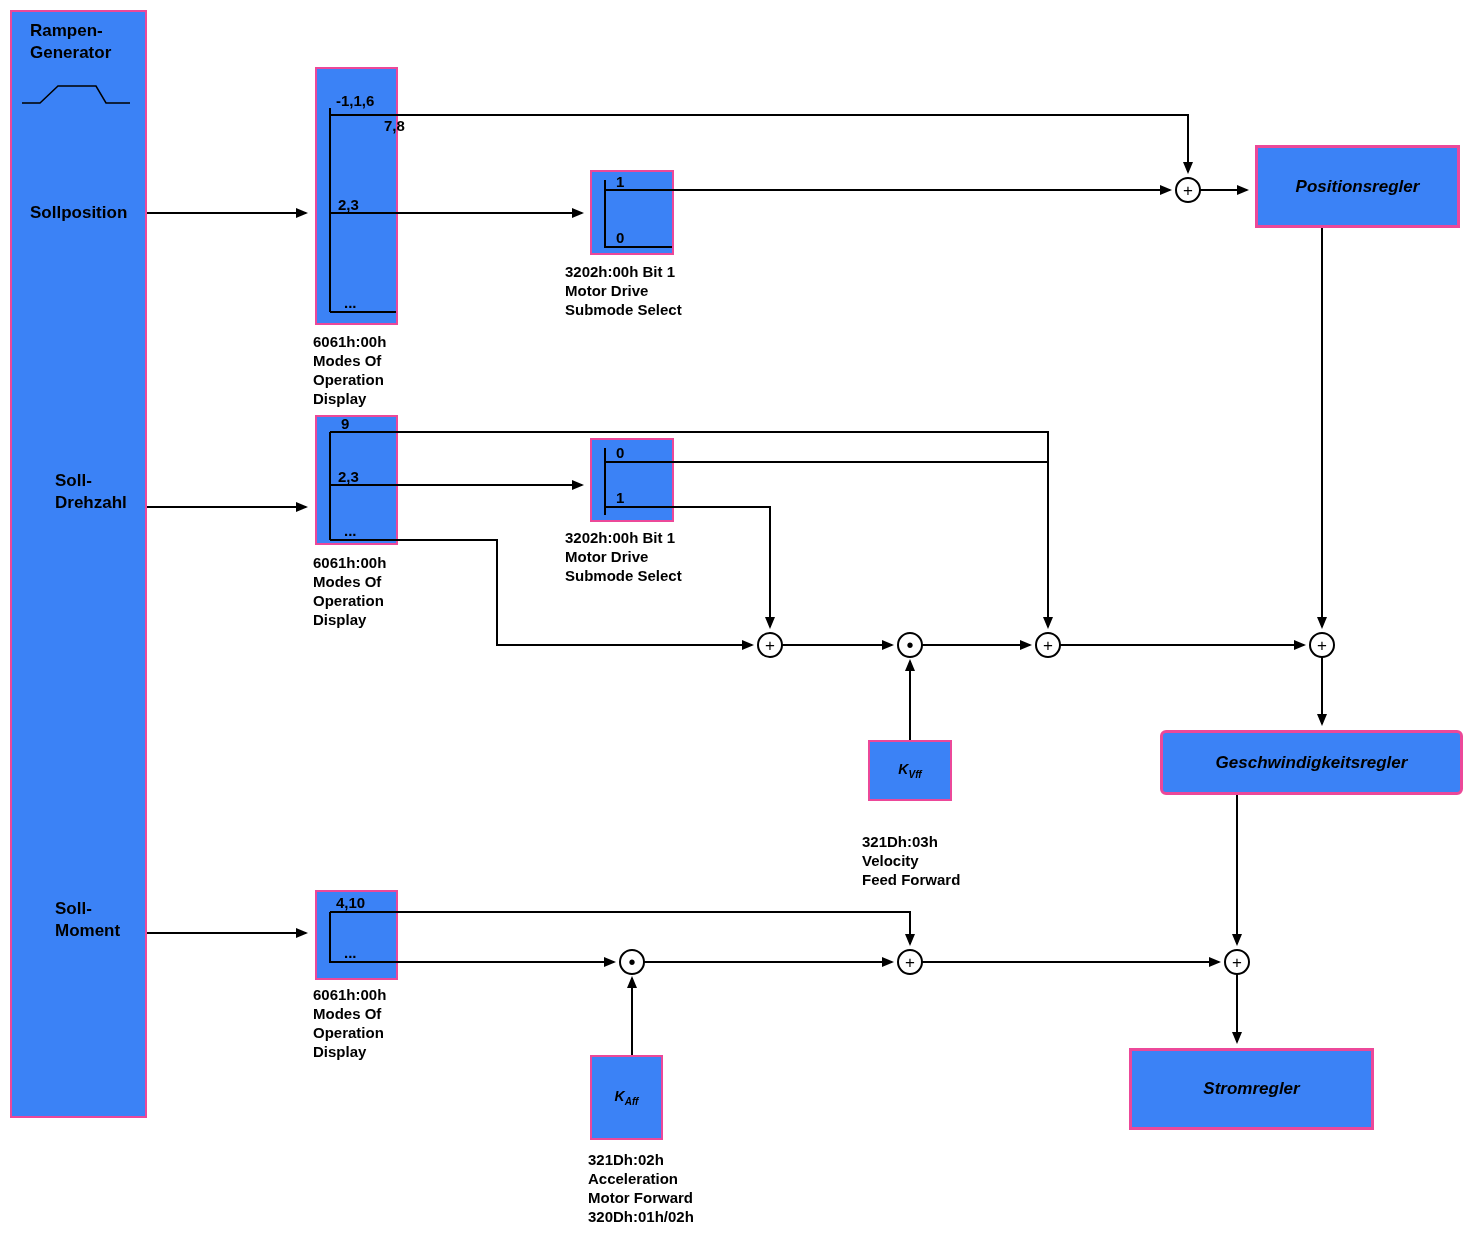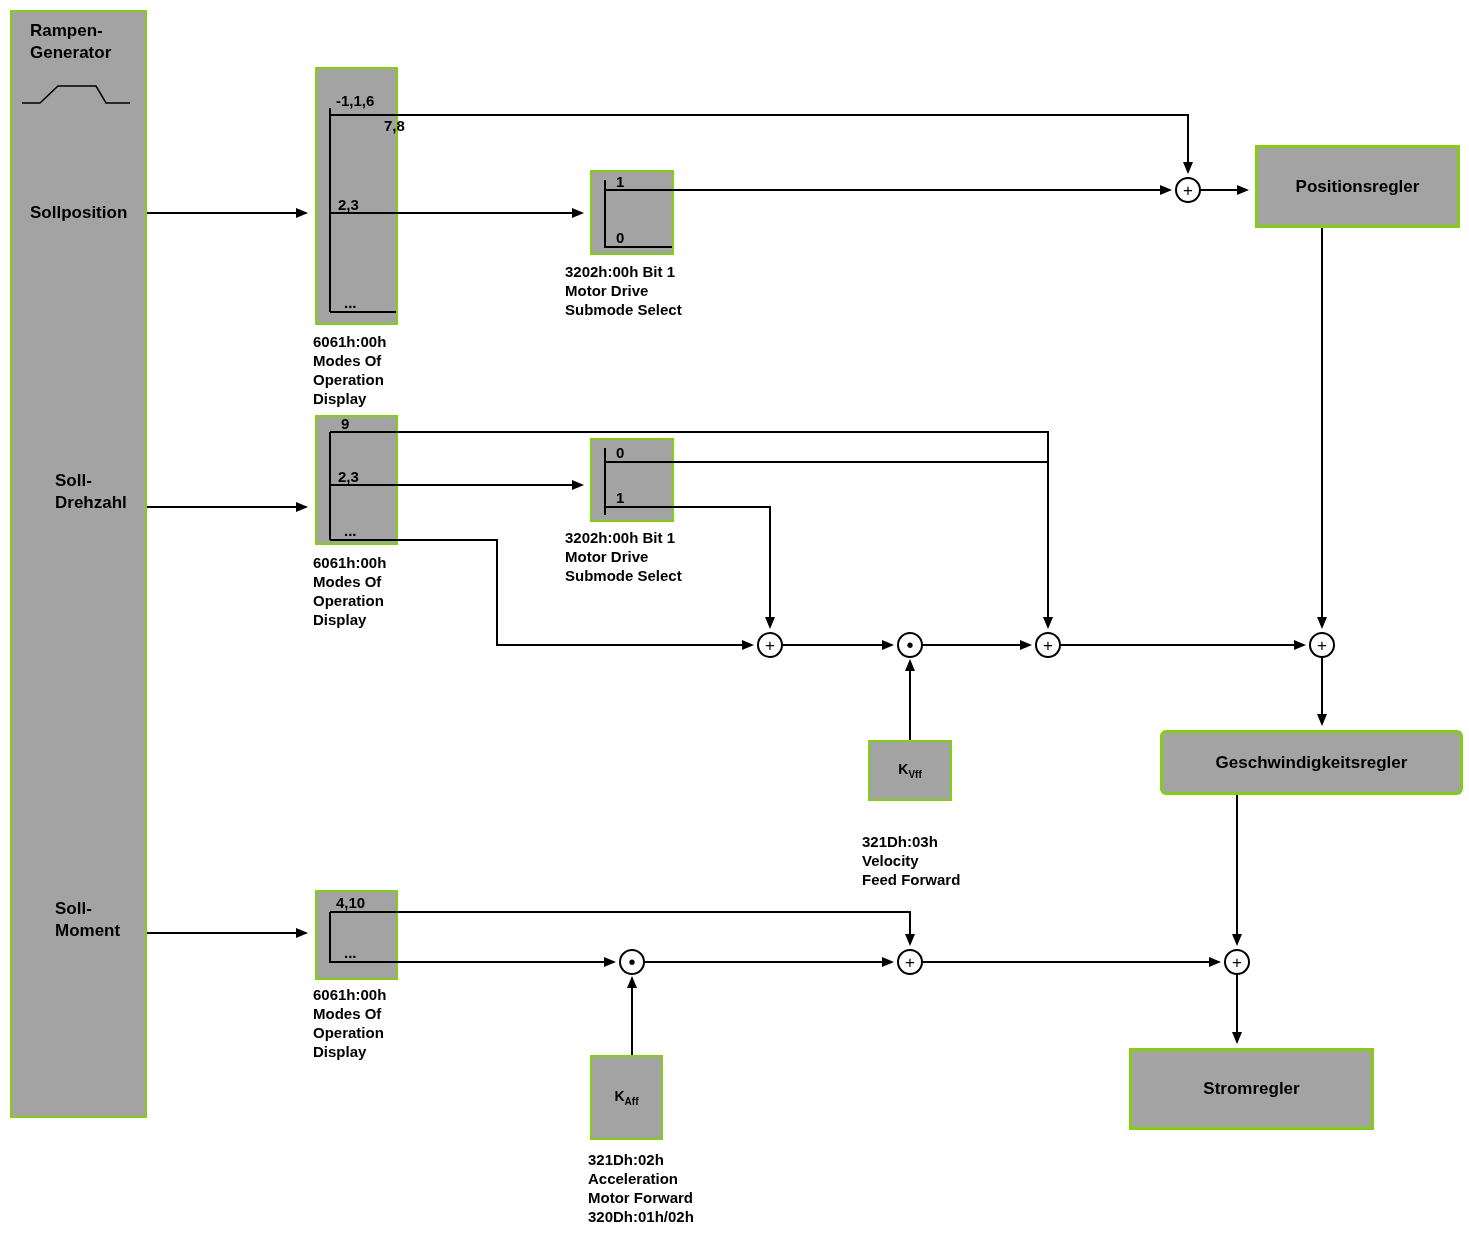--- a/index.html
+++ b/index.html
@@ -7,23 +7,24 @@
     position: relative;
     width: 1469px;
     height: 1240px;
     background: #ffffff;
     font-family: "Liberation Sans", sans-serif;
     color: #000;
     overflow: hidden;
   }
   .box {
     position: absolute;
-    border: 2px solid #84cc16;
-    background: #a3a3a3;
+    border: 2px solid #ec4899;
+    background: #3b82f6;
     box-sizing: border-box;
+    font-style: italic;
   }
   .ctrl {
     border-width: 3px;
     display: flex;
     align-items: center;
     justify-content: center;
     font-weight: bold;
     font-size: 17px;
     text-align: center;
   }

